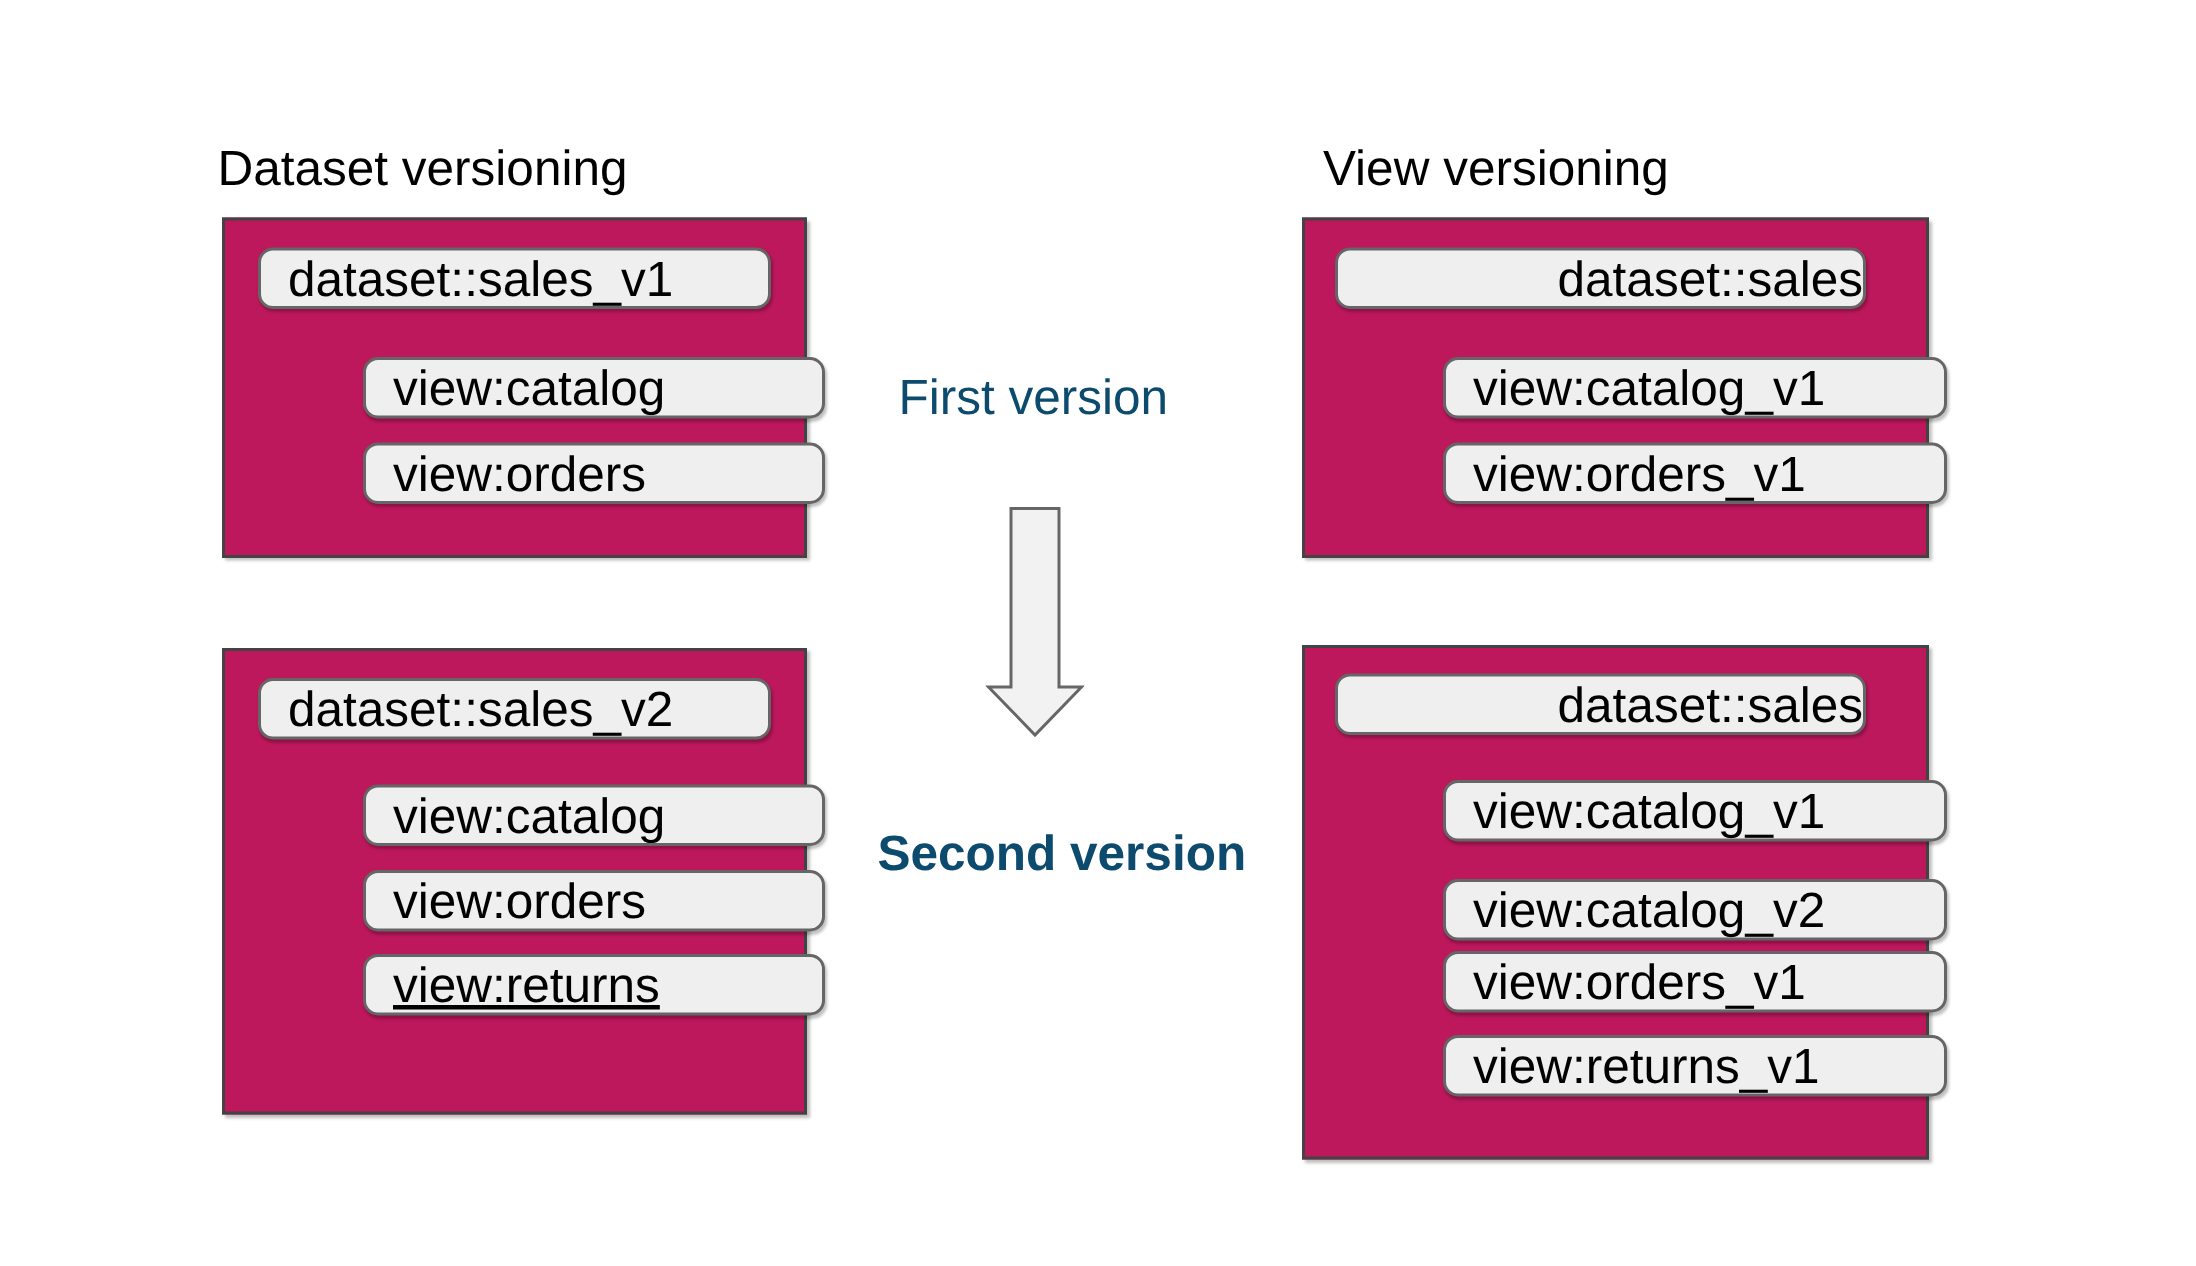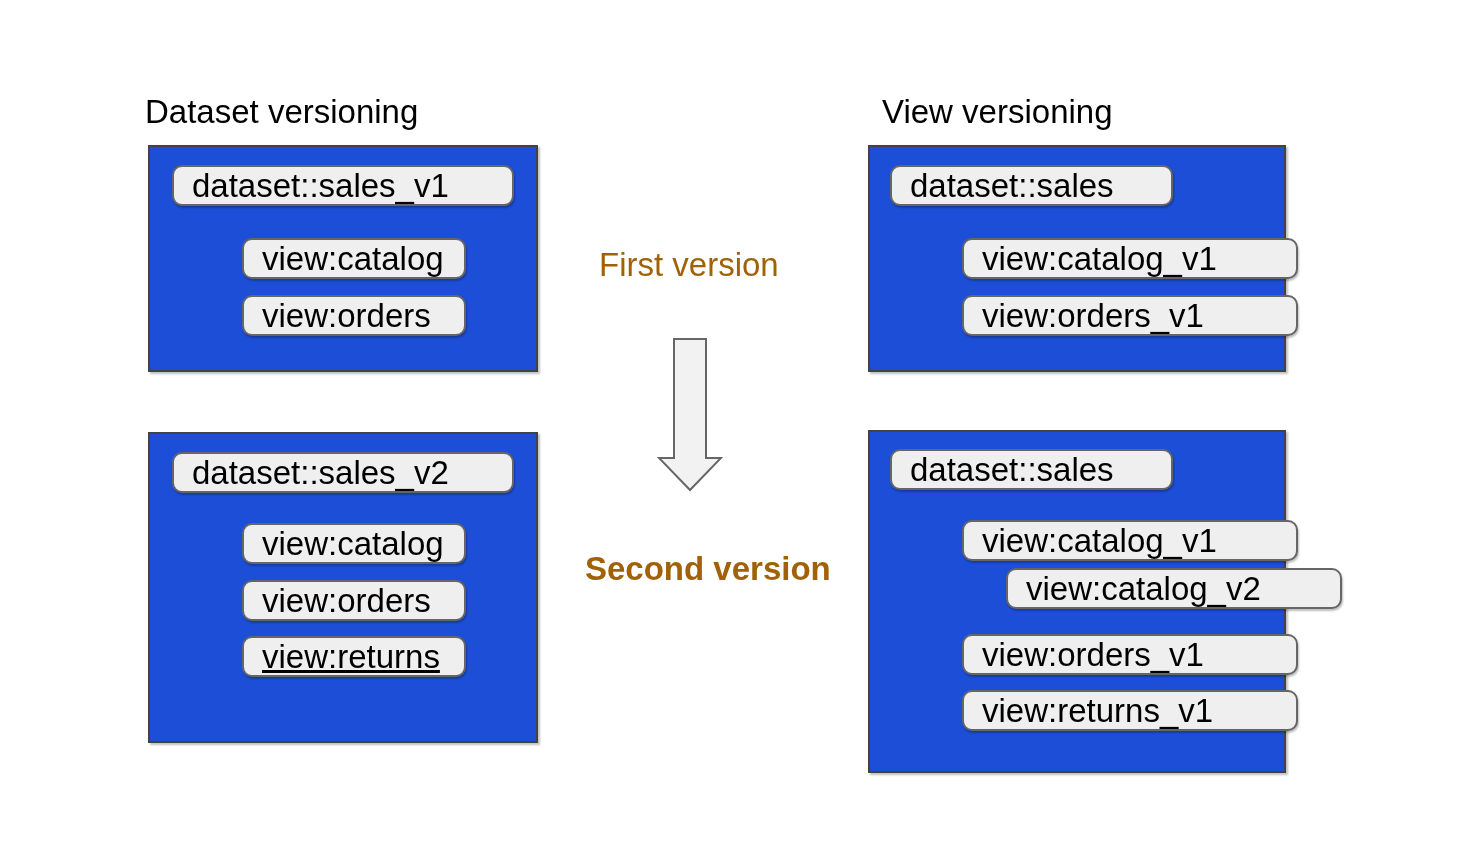--- a/index.html
+++ b/index.html
@@ -18,21 +18,21 @@
   }
   .col-title {
     position: absolute;
     font-size: 33px;
     line-height: 38px;
     color: #000000;
     white-space: nowrap;
   }
   .panel {
     position: absolute;
-    background: #1d4ed8;
+    background: #be185d;
     border: 2px solid #434343;
     box-shadow: 2px 2px 2px rgba(0,0,0,0.25);
     box-sizing: border-box;
   }
   .chip {
     position: absolute;
     box-sizing: border-box;
     height: 41px;
     background: #efefef;
     border: 2px solid #666666;
@@ -40,50 +40,50 @@
     box-shadow: 1px 2px 2px rgba(0,0,0,0.25);
     font-size: 33px;
     line-height: 37px;
     padding-left: 18px;
     display: flex;
     align-items: center;
     white-space: nowrap;
     overflow: hidden;
   }
   .chip-dataset { left: 22px; top: 18px; width: 342px; }
-  .chip-view { left: 92px; width: 224px; }
-  .panel-right .chip-dataset { left: 20px; width: 283px; }
+  .chip-view { left: 92px; width: 308px; }
+  .panel-right .chip-dataset { left: 20px; width: 354px; justify-content: flex-end; }
   .panel-right .chip-view { left: 92px; width: 336px; }
 
   
   .panel-tl { left: 148px; top: 145px; width: 390px; height: 227px; }
   .panel-tr { left: 868px; top: 145px; width: 418px; height: 227px; }
   .panel-bl { left: 148px; top: 432px; width: 390px; height: 311px; }
   .panel-br { left: 868px; top: 430px; width: 418px; height: 343px; }
 
   
   .panel-tl .row-0 { top: 91px; }
   .panel-tl .row-1 { top: 148px; }
   .panel-tr .row-0 { top: 91px; }
   .panel-tr .row-1 { top: 148px; }
   .panel-bl .chip-dataset { top: 18px; }
   .panel-bl .row-0 { top: 89px; }
   .panel-bl .row-1 { top: 146px; }
   .panel-bl .row-2 { top: 202px; text-decoration: underline; }
   .panel-br .chip-dataset { top: 17px; }
   .panel-br .row-0 { top: 88px; }
-  .panel-br .row-1 { top: 136px; margin-left: 44px; }
+  .panel-br .row-1 { top: 154px; }
   .panel-br .row-2 { top: 202px; }
   .panel-br .row-3 { top: 258px; }
 
   .center-label {
     position: absolute;
     font-size: 33px;
     line-height: 40px;
-    color: #a16207;
+    color: #0c4a6e;
     white-space: nowrap;
   }
   .label-first { left: 599px; top: 245px; }
   .label-second { left: 585px; top: 549px; font-weight: bold; }
 
   .arrow-wrap {
     position: absolute;
     left: 657px;
     top: 337px;
     width: 66px;

